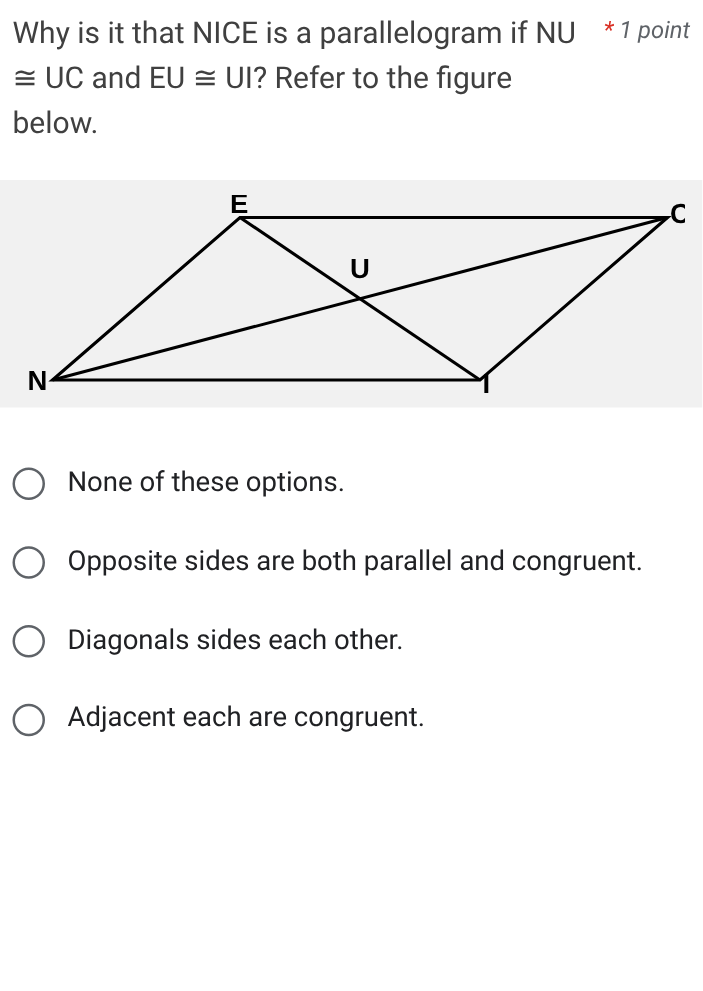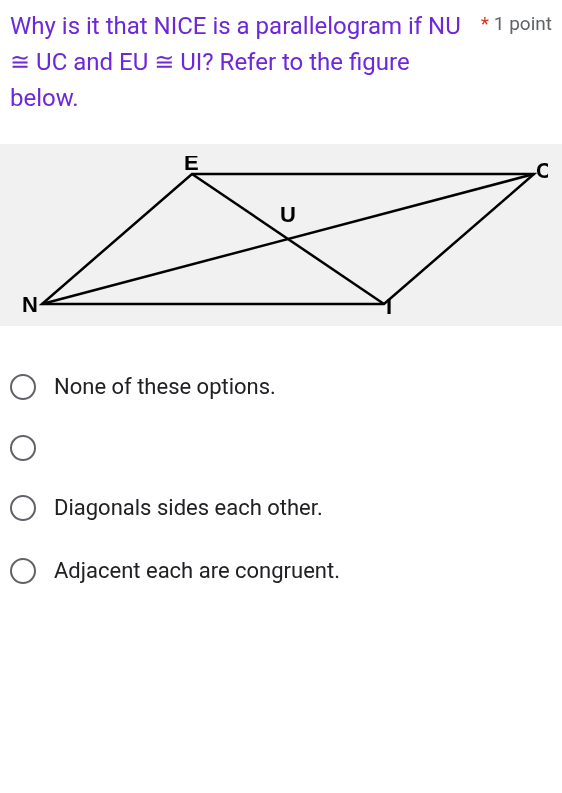--- a/index.html
+++ b/index.html
@@ -13,29 +13,30 @@
   }
   .question-header {
     display: flex;
     justify-content: space-between;
     align-items: flex-start;
     padding-top: 8px;
   }
   .question-text {
     font-size: 24px;
     line-height: 1.5;
-    color: #6d28d9;
+    color: #404040;
     flex: 1;
     padding-right: 8px;
   }
   .points {
     white-space: nowrap;
     font-size: 19px;
     color: #5f6368;
     padding-top: 4px;
+    font-style: italic;
   }
   .required {
     color: #d93025;
   }
   .figure-container {
     background: #f1f1f1;
     margin: 28px -10px 20px -10px;
     padding: 12px 14px 10px 14px;
   }
   .figure {
@@ -97,20 +98,21 @@
   </div>
 </div>
 
 <div class="options">
   <div class="option">
     <div class="radio"></div>
     <div class="option-label">None of these options.</div>
   </div>
   <div class="option">
     <div class="radio"></div>
+    <div class="option-label">Opposite sides are both parallel and congruent.</div>
   </div>
   <div class="option">
     <div class="radio"></div>
     <div class="option-label">Diagonals sides each other.</div>
   </div>
   <div class="option">
     <div class="radio"></div>
     <div class="option-label">Adjacent each are congruent.</div>
   </div>
 </div>

